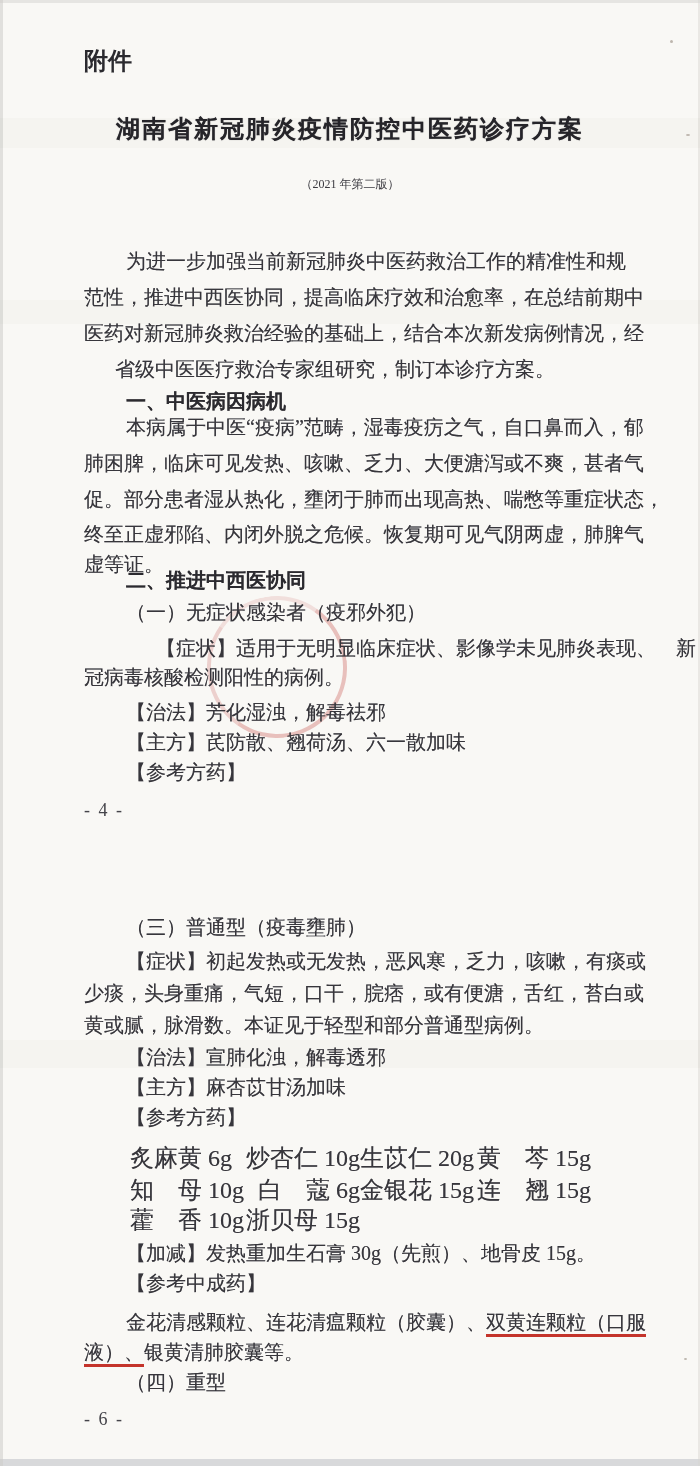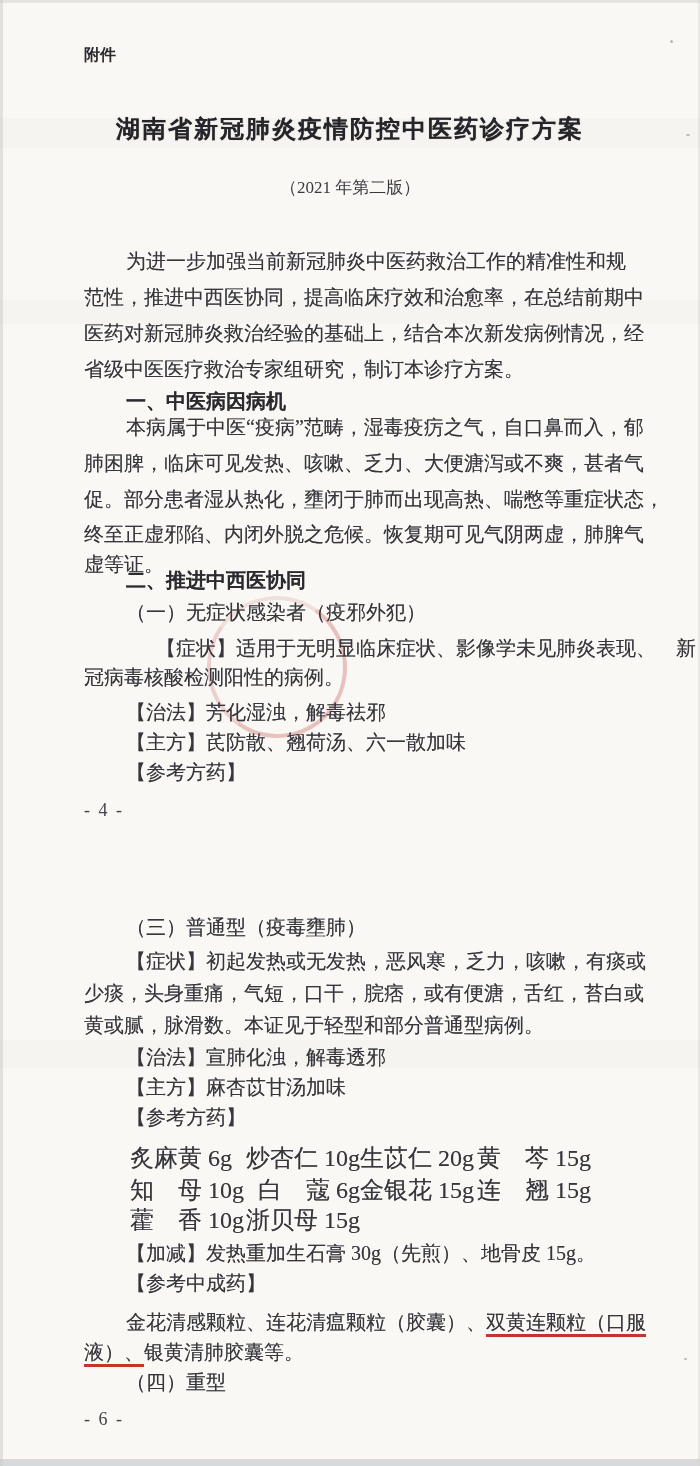--- a/index.html
+++ b/index.html
@@ -28,34 +28,34 @@
     text-shadow:0 0 0.5px rgba(55,54,60,0.55);
   }
   .ind{left:126px;}
   .heading{
     font-family:"Liberation Sans","DejaVu Sans",sans-serif;
     font-weight:700;color:#2b2a2f;
     text-shadow:0 0 0.5px rgba(43,42,47,0.6);
   }
   .attach{
     position:absolute;left:84px;top:45px;
-    font-size:16px;font-weight:700;
+    font-size:24px;font-weight:700;
     font-family:"Liberation Sans","DejaVu Sans",sans-serif;
     color:#2b2a2f;
   }
   .doc-title{
     position:absolute;left:0;top:113px;width:100%;
     text-align:center;
     font-size:24px;letter-spacing:2px;font-weight:700;
     color:#252429;
     text-shadow:0 0 0.7px rgba(37,36,41,0.7);
   }
   .edition{
     position:absolute;left:0;top:176px;width:100%;
-    text-align:center;font-size:17px;color:#3a393f;
+    text-align:center;font-size:12px;color:#3a393f;
   }
   .pageno{
     position:absolute;left:84px;
     font-size:18px;letter-spacing:2px;color:#45444a;
   }
   .herb-row{
     position:absolute;left:130px;
     display:flex;
     font-size:24px;line-height:27px;white-space:nowrap;
     text-shadow:0 0 0.5px rgba(55,54,60,0.55);
@@ -96,21 +96,21 @@
 
   <div class="stamp-circle"></div>
 
   <div class="attach">附件</div>
   <div class="doc-title">湖南省新冠肺炎疫情防控中医药诊疗方案</div>
   <div class="edition">（2021 年第二版）</div>
 
   <div class="line ind" style="top:248px;">为进一步加强当前新冠肺炎中医药救治工作的精准性和规</div>
   <div class="line" style="top:284px;">范性，推进中西医协同，提高临床疗效和治愈率，在总结前期中</div>
   <div class="line" style="top:320px;">医药对新冠肺炎救治经验的基础上，结合本次新发病例情况，经</div>
-  <div class="line" style="top:356px;">省级中医医疗救治专家组研究，制订本诊疗方案。</div>
+  <div class="line" style="top:356px;margin-left:31px;">省级中医医疗救治专家组研究，制订本诊疗方案。</div>
 
   <div class="line ind" style="top:414px;">本病属于中医“疫病”范畴，湿毒疫疠之气，自口鼻而入，郁</div>
 
   <div class="line ind heading" style="top:388px;">一、中医病因病机</div>
   <div class="line" style="top:450px;">肺困脾，临床可见发热、咳嗽、乏力、大便溏泻或不爽，甚者气</div>
   <div class="line" style="top:486px;">促。部分患者湿从热化，壅闭于肺而出现高热、喘憋等重症状态，</div>
   <div class="line" style="top:521px;">终至正虚邪陷、内闭外脱之危候。恢复期可见气阴两虚，肺脾气</div>
   <div class="line" style="top:551px;">虚等证。</div>
 
   <div class="line ind heading" style="top:567px;">二、推进中西医协同</div>

